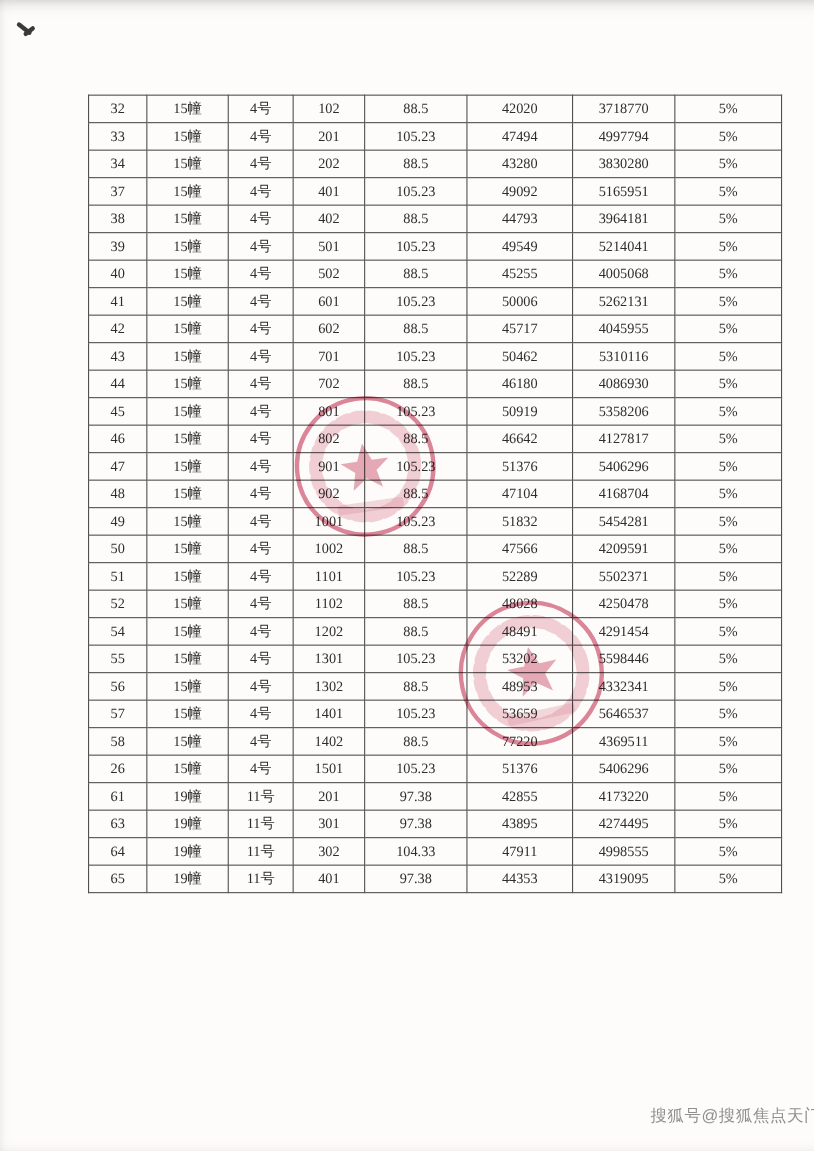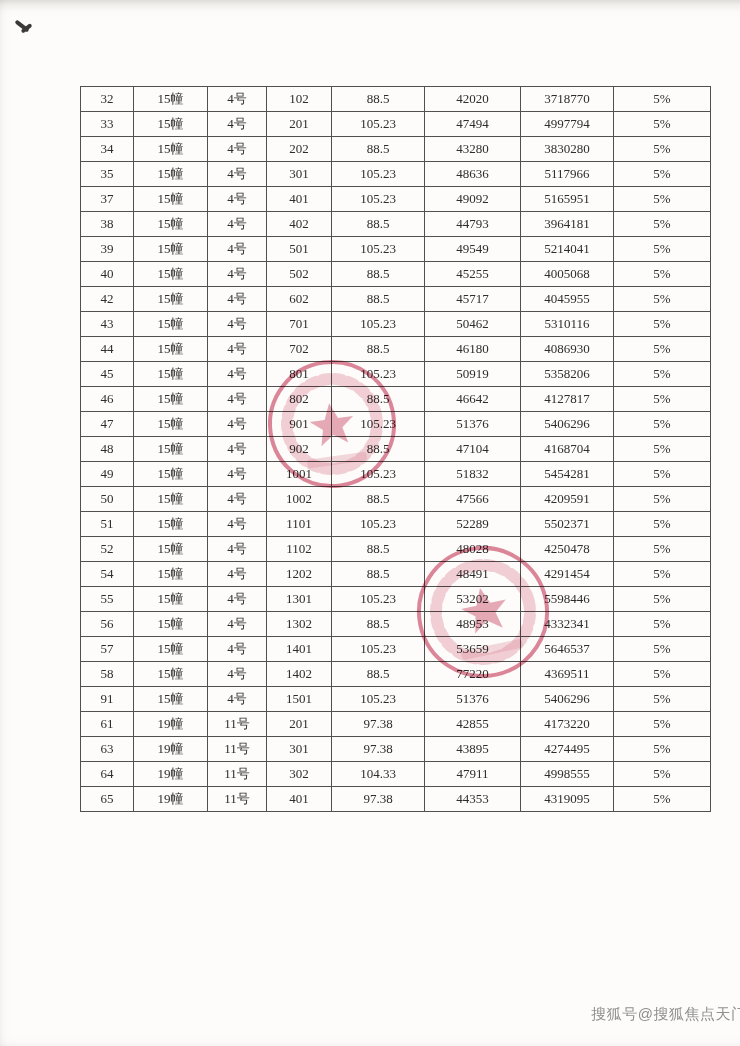--- a/index.html
+++ b/index.html
@@ -85,30 +85,20 @@
     <td>34</td>
     <td>15幢</td>
     <td>4号</td>
     <td>202</td>
     <td>88.5</td>
     <td>43280</td>
     <td>3830280</td>
     <td>5%</td>
   </tr>
         <tr>
-    <td>35</td>
-    <td>15幢</td>
-    <td>4号</td>
-    <td>301</td>
-    <td>105.23</td>
-    <td>48636</td>
-    <td>5117966</td>
-    <td>5%</td>
-  </tr>
-        <tr>
     <td>37</td>
     <td>15幢</td>
     <td>4号</td>
     <td>401</td>
     <td>105.23</td>
     <td>49092</td>
     <td>5165951</td>
     <td>5%</td>
   </tr>
         <tr>
@@ -135,20 +125,30 @@
     <td>40</td>
     <td>15幢</td>
     <td>4号</td>
     <td>502</td>
     <td>88.5</td>
     <td>45255</td>
     <td>4005068</td>
     <td>5%</td>
   </tr>
         <tr>
+    <td>41</td>
+    <td>15幢</td>
+    <td>4号</td>
+    <td>601</td>
+    <td>105.23</td>
+    <td>50006</td>
+    <td>5262131</td>
+    <td>5%</td>
+  </tr>
+        <tr>
     <td>42</td>
     <td>15幢</td>
     <td>4号</td>
     <td>602</td>
     <td>88.5</td>
     <td>45717</td>
     <td>4045955</td>
     <td>5%</td>
   </tr>
         <tr>
@@ -295,21 +295,21 @@
     <td>58</td>
     <td>15幢</td>
     <td>4号</td>
     <td>1402</td>
     <td>88.5</td>
     <td>77220</td>
     <td>4369511</td>
     <td>5%</td>
   </tr>
         <tr>
-    <td>91</td>
+    <td>26</td>
     <td>15幢</td>
     <td>4号</td>
     <td>1501</td>
     <td>105.23</td>
     <td>51376</td>
     <td>5406296</td>
     <td>5%</td>
   </tr>
         <tr>
     <td>61</td>

